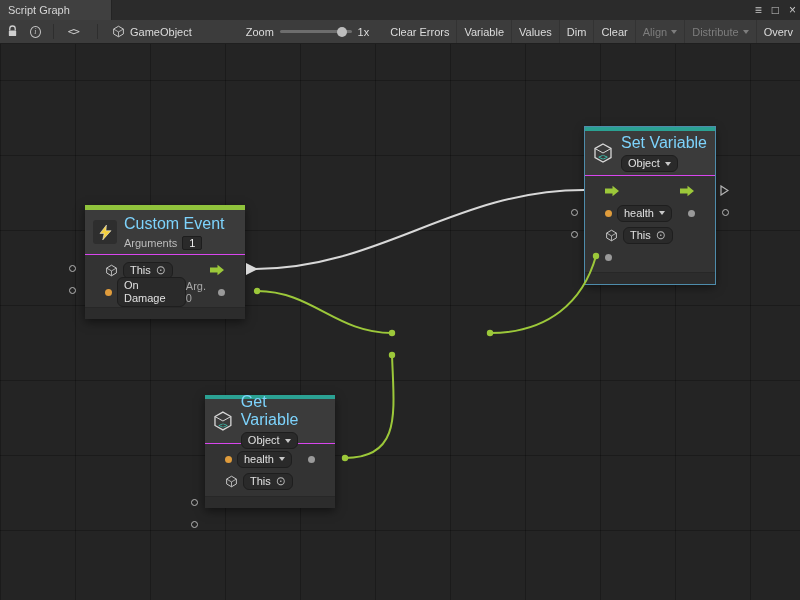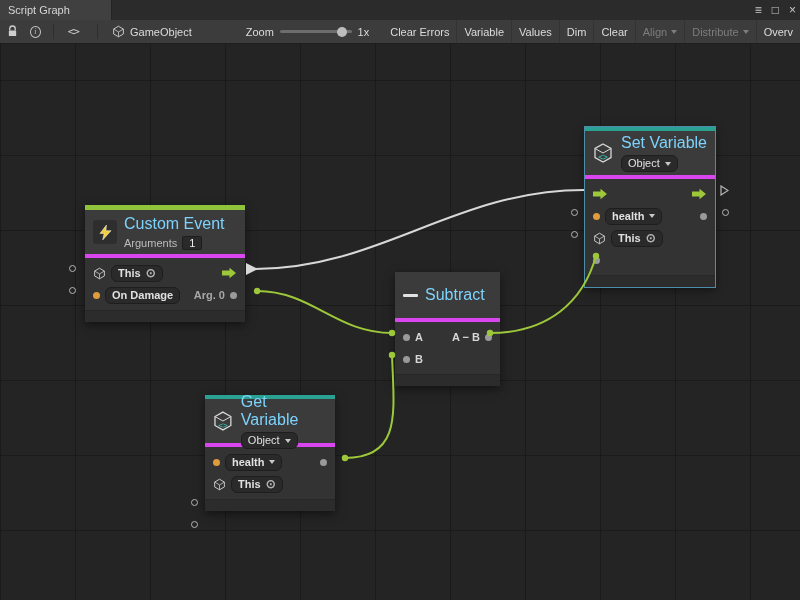--- a/index.html
+++ b/index.html
@@ -49,21 +49,21 @@
   .node { position:absolute; z-index:2; background:#353535; color:#dddddd; font-size:11px;
     box-shadow:0 3px 9px rgba(0,0,0,.5); }
   .node.selected { outline:1px solid #4e8cab; }
   .accent { height:5px; }
   .accent.green { background:#90c33c; }
   .accent.teal { height:4px; background:#2ba193; }
   .nhead { display:flex; align-items:center; gap:7px; padding:12px 8px; background:#3b3b3b; height:44px; }
   .ntitle { font-size:16px; color:#7dd3fc; }
   .nsub { display:flex; align-items:center; gap:5px; margin-top:3px; color:#bdbdbd; }
   .valuebox { background:#2a2a2a; border:1px solid #1d1d1d; border-radius:2px; padding:0 6px; color:#eee; min-width:16px; text-align:center; }
-  .nbody { background:#333333; padding:4px 0; border-top:4px solid #d946ef;font-weight:bold; }
+  .nbody { background:#333333; padding:4px 12px; border-top:1px solid #d946ef; }
   .nrow { height:22px; display:flex; align-items:center; justify-content:space-between; padding:0 8px; }
   .pgroup { display:flex; align-items:center; gap:5px; }
   .nfoot { height:12px; background:#2c2c2c; border-top:1px solid #272727; }
   .field { background:#2a2a2a; border:1px solid #1e1e1e; border-radius:6px; padding:1px 6px;
     display:inline-flex; align-items:center; gap:5px; color:#e0e0e0; line-height:13px; }
   .target-glyph { color:#b5b5b5; font-size:12px; line-height:10px; }
   .dot { width:7px; height:7px; border-radius:50%; flex:none; }
   .dot.orange { background:#e09c3c; }
   .dot.gray { background:#9a9a9a; }
   .plabel { color:#d6d6d6; }
@@ -266,45 +266,20 @@
       </div>
       <div class="nfoot"></div>
       <span class="oport" style="left:-14px; top:82px;"></span>
       <span class="oport" style="left:-14px; top:104px;"></span>
       <svg class="oport-tri" style="right:-14px; top:58px;" width="9" height="11" viewBox="0 0 9 11">
           <polygon points="1,1 8,5.5 1,10" fill="none" stroke="#b5b5b5" stroke-width="1.2"></polygon>
         </svg>
       <span class="oport" style="right:-14px; top:82px;"></span>
     </div>
 
-    <div class="node" style="left:395px; top:228px; width:105px;">
-      <div class="nhead" style="height:46px;">
-        <span class="minus-glyph"></span>
-        <span class="ntitle">Subtract</span>
-      </div>
-      <div class="nbody">
-        <div class="nrow">
-          <span class="pgroup">
-            <span class="dot gray"></span>
-            <span class="plabel">A</span>
-          </span>
-          <span class="pgroup">
-            <span class="plabel">A − B</span>
-            <span class="dot gray"></span>
-          </span>
-        </div>
-        <div class="nrow">
-          <span class="pgroup">
-            <span class="dot gray"></span>
-            <span class="plabel">B</span>
-          </span>
-        </div>
-      </div>
-      <div class="nfoot"></div>
-    </div>
 
     <div class="node" style="left:205px; top:351px; width:130px;">
       <div class="accent teal"></div>
       <div class="nhead" style="padding:5px 7px;">
         <svg width="22" height="22" viewBox="0 0 22 22">
           <path d="M11 2 L19 6.5 L19 15.5 L11 20 L3 15.5 L3 6.5 Z" fill="none" stroke="#d8d8d8" stroke-width="1.3"></path>
           <path d="M3 6.5 L11 11 L19 6.5" fill="none" stroke="#d8d8d8" stroke-width="1"></path>
           <text x="11" y="18" font-size="8" fill="#3ec6b4" text-anchor="middle" font-family="DejaVu Sans Mono, monospace">&lt;&gt;</text>
         </svg>
         <div>

